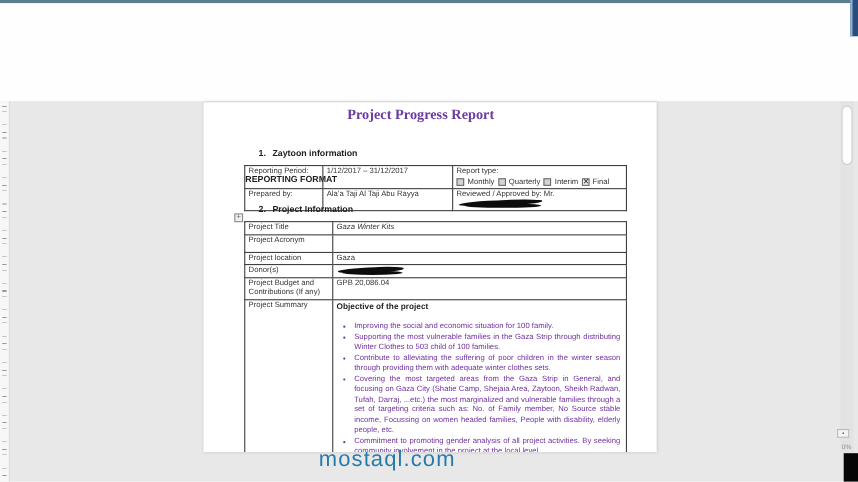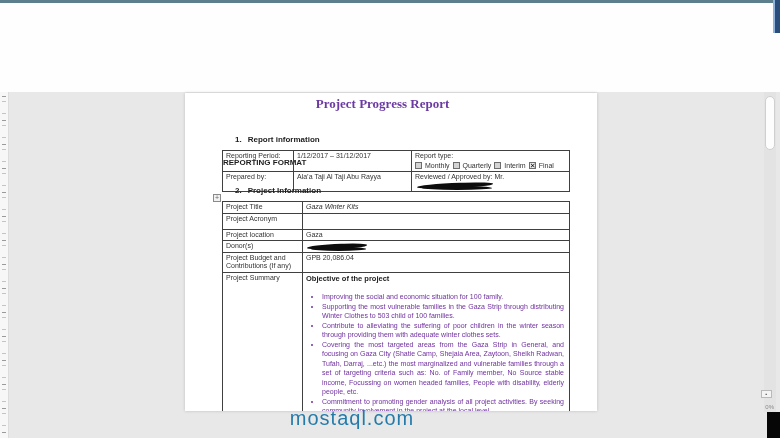--- a/index.html
+++ b/index.html
@@ -89,21 +89,21 @@
 <div class="workspace"></div>
 <div class="v-ruler">
     <div class="ticks"></div>
   </div>
 
 <div class="page">
   <div class="doc-title">Project Progress Report</div>
   <div class="h-format">REPORTING FORMAT</div>
 
   <div class="h-num" style="left:50px; top:42px;">
-    <span>1.</span><span class="lbl">Report information</span>
+    <span>1.</span><span class="lbl">Zaytoon information</span>
   </div>
 
   <table class="t-report">
     <colgroup>
         <col class="c1">
         <col class="c2">
         <col class="c3">
       </colgroup>
     <tbody>
         <tr>

